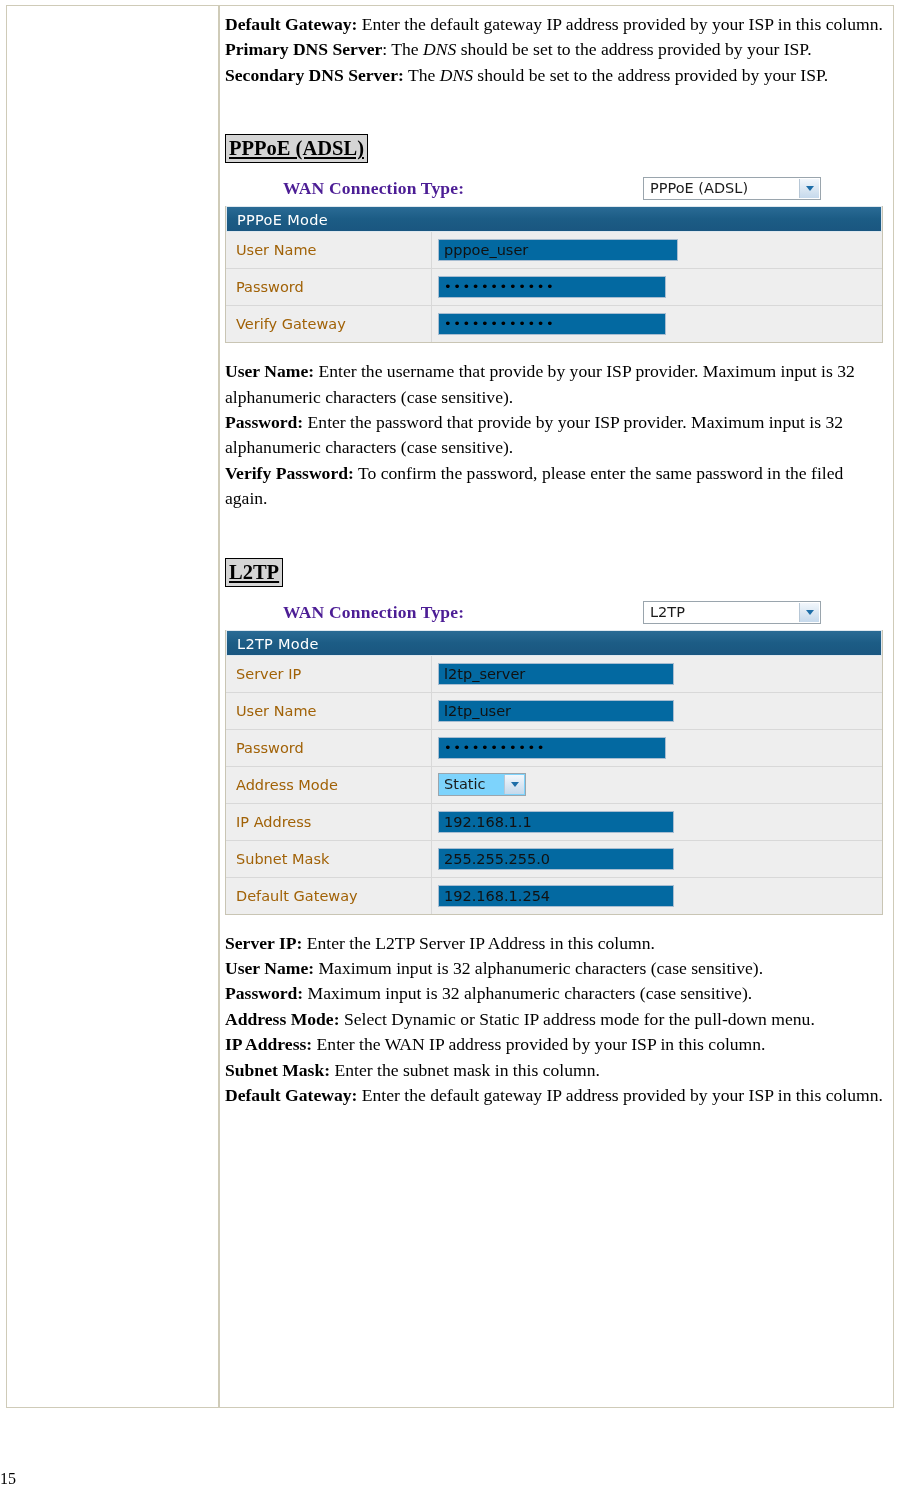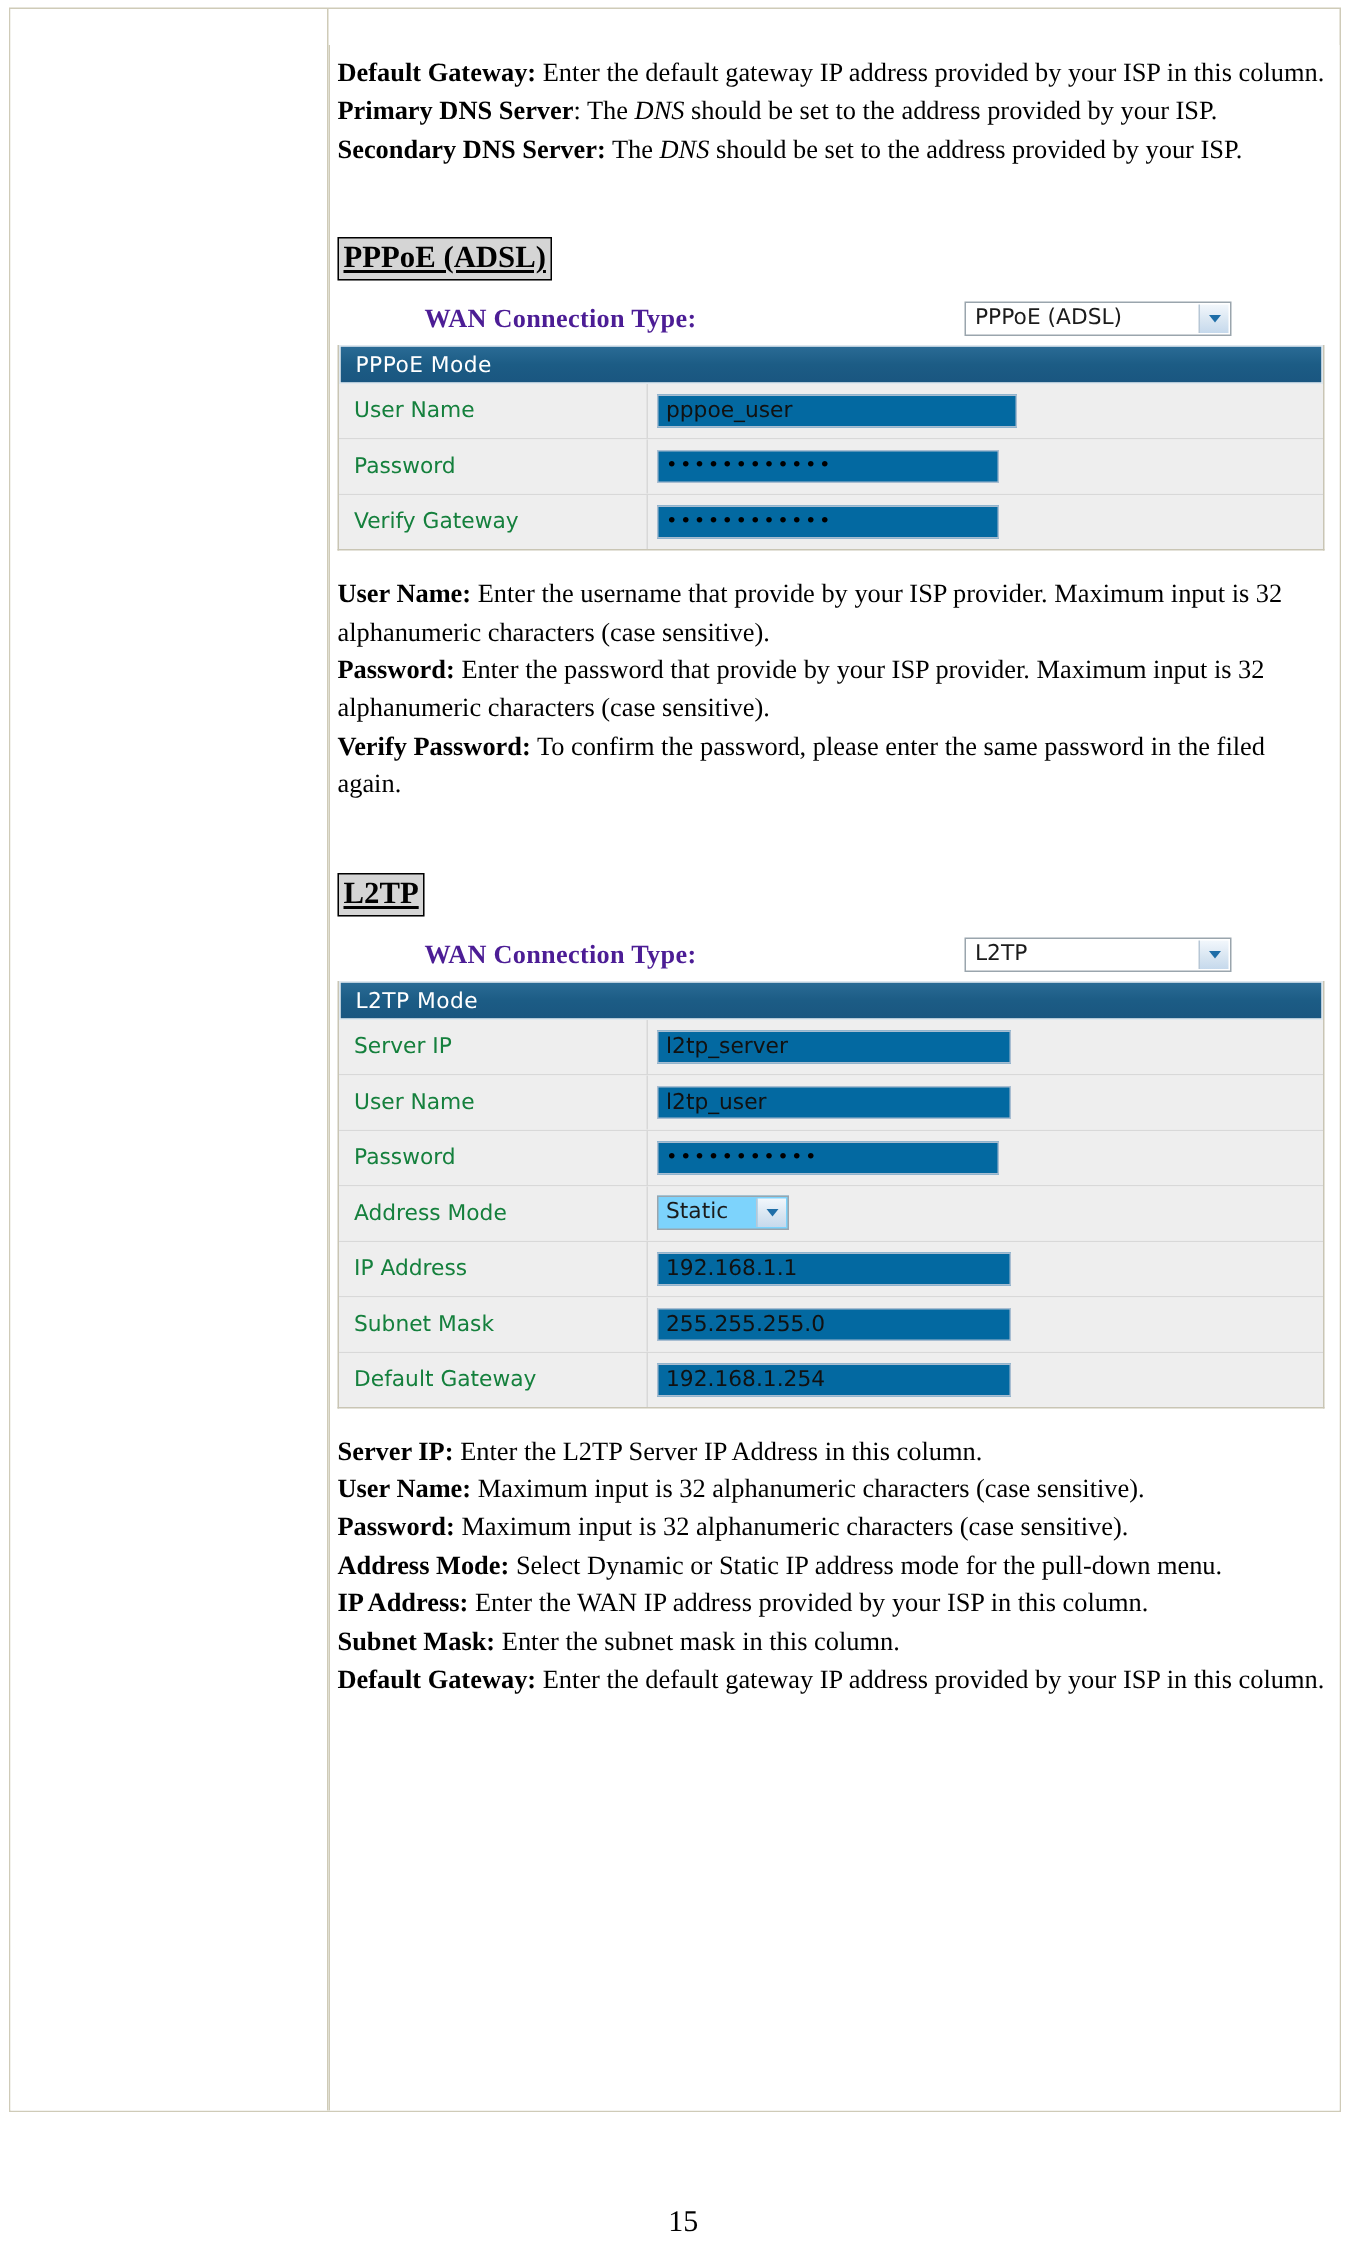--- a/index.html
+++ b/index.html
@@ -32,21 +32,20 @@
     border-right: 1px solid #cfcbb8;
     box-sizing: border-box;
     background: #ffffff;
   }
   .page-col-right {
     flex: 1;
     box-sizing: border-box;
     background: #ffffff;
     position: relative;
     padding: 6px 10px 0 6px;
-    margin-top: 24px;
   }
   .inner-rule {
     position: absolute;
     left: 0px;
     top: 0;
     bottom: 0;
     width: 4px;
     border-left: 1px solid #cfcbb8;
   }
 
@@ -152,21 +151,21 @@
     align-items: stretch;
     border-bottom: 1px solid #d8d8d8;
     min-height: 36px;
   }
   .prow:last-child { border-bottom: none; }
   .pcell-label {
     width: 206px;
     background: #eeeeee;
     border-right: 1px solid #d8d8d8;
     font-size: 14.5px;
-    color: #15803d;
+    color: #a16207;
     display: flex;
     align-items: center;
     padding-left: 10px;
     box-sizing: border-box;
   }
   .pcell-value {
     flex: 1;
     background: #eeeeee;
     display: flex;
     align-items: center;
@@ -210,24 +209,23 @@
     padding-left: 5px;
     line-height: 21px;
   }
 
   
   .page-number {
     position: absolute;
     left: 0;
     right: 0;
     top: 1470px;
-    text-align: center;
-    font-size: 20px;
+    text-align: left;
+    font-size: 16px;
     font-family: "Liberation Serif", "DejaVu Serif", serif;
-    padding-left: 10px;
   }
 </style>
 </head>
 <body>
 
 <div class="page-table">
   <div class="page-col-left"></div>
   <div class="page-col-right">
     <div class="inner-rule"></div>
 

